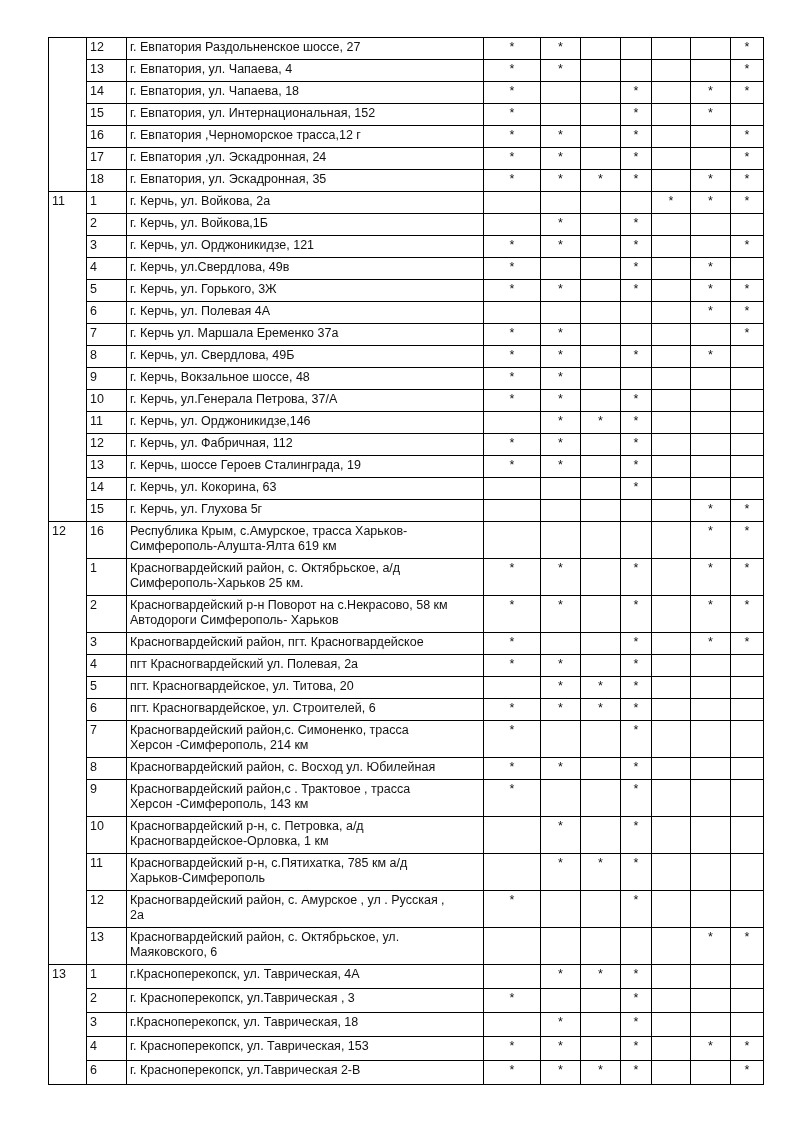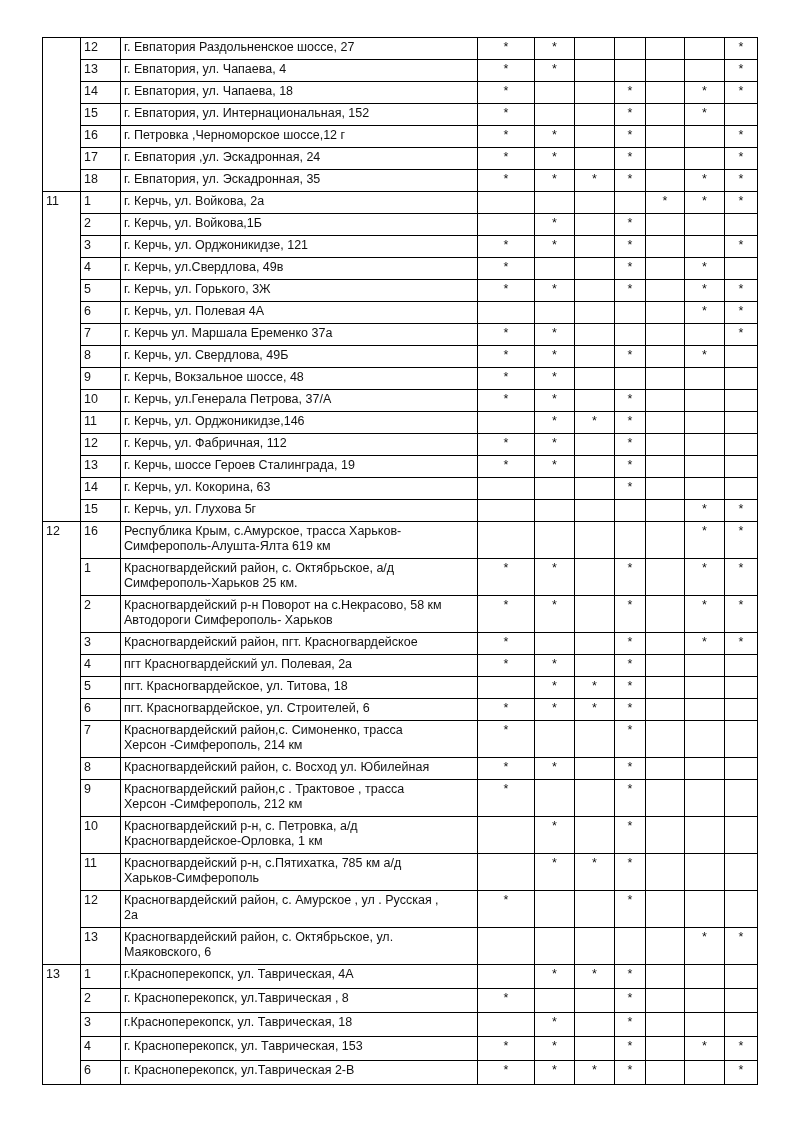--- a/index.html
+++ b/index.html
@@ -11,21 +11,21 @@
     position: relative;
     width: 794px;
     height: 1122px;
     background: #ffffff;
     font-family: "Liberation Sans", sans-serif;
     color: #111;
     overflow: hidden;
   }
   table.addr-table {
     position: absolute;
-    left: 42px;
+    left: 48px;
     top: 37px;
     width: 715px;
     border-collapse: collapse;
     table-layout: fixed;
   }
   table.addr-table td {
     border: 1px solid #000;
     vertical-align: top;
     font-size: 12.5px;
     line-height: 15px;
@@ -98,21 +98,21 @@
           <td class="c-mark">*</td>
           <td class="c-mark"></td>
           <td class="c-mark"></td>
           <td class="c-mark">*</td>
           <td class="c-mark"></td>
           <td class="c-mark">*</td>
           <td class="c-mark"></td>
         </tr>
         <tr class="row">
           <td class="c-num">16</td>
-          <td class="c-addr">г. Петровка ,Черноморское шоссе,12 г</td>
+          <td class="c-addr">г. Евпатория ,Черноморское трасса,12 г</td>
           <td class="c-mark">*</td>
           <td class="c-mark">*</td>
           <td class="c-mark"></td>
           <td class="c-mark">*</td>
           <td class="c-mark"></td>
           <td class="c-mark"></td>
           <td class="c-mark">*</td>
         </tr>
         <tr class="row">
           <td class="c-num">17</td>
@@ -356,21 +356,21 @@
           <td class="c-mark">*</td>
           <td class="c-mark">*</td>
           <td class="c-mark"></td>
           <td class="c-mark">*</td>
           <td class="c-mark"></td>
           <td class="c-mark"></td>
           <td class="c-mark"></td>
         </tr>
         <tr class="row">
           <td class="c-num">5</td>
-          <td class="c-addr">пгт. Красногвардейское, ул. Титова, 18</td>
+          <td class="c-addr">пгт. Красногвардейское, ул. Титова, 20</td>
           <td class="c-mark"></td>
           <td class="c-mark">*</td>
           <td class="c-mark">*</td>
           <td class="c-mark">*</td>
           <td class="c-mark"></td>
           <td class="c-mark"></td>
           <td class="c-mark"></td>
         </tr>
         <tr class="row">
           <td class="c-num">6</td>
@@ -402,21 +402,21 @@
           <td class="c-mark">*</td>
           <td class="c-mark"></td>
           <td class="c-mark">*</td>
           <td class="c-mark"></td>
           <td class="c-mark"></td>
           <td class="c-mark"></td>
         </tr>
         <tr class="row tall">
           <td class="c-num">9</td>
           <td class="c-addr"> Красногвардейский район,с . Трактовое , трасса
-Херсон -Симферополь, 212 км</td>
+Херсон -Симферополь, 143 км</td>
           <td class="c-mark">*</td>
           <td class="c-mark"></td>
           <td class="c-mark"></td>
           <td class="c-mark">*</td>
           <td class="c-mark"></td>
           <td class="c-mark"></td>
           <td class="c-mark"></td>
         </tr>
         <tr class="row tall">
           <td class="c-num">10</td>
@@ -473,21 +473,21 @@
           <td class="c-mark"></td>
           <td class="c-mark">*</td>
           <td class="c-mark">*</td>
           <td class="c-mark">*</td>
           <td class="c-mark"></td>
           <td class="c-mark"></td>
           <td class="c-mark"></td>
         </tr>
         <tr class="row g13">
           <td class="c-num">2</td>
-          <td class="c-addr"> г. Красноперекопск, ул.Таврическая , 8</td>
+          <td class="c-addr"> г. Красноперекопск, ул.Таврическая , 3</td>
           <td class="c-mark">*</td>
           <td class="c-mark"></td>
           <td class="c-mark"></td>
           <td class="c-mark">*</td>
           <td class="c-mark"></td>
           <td class="c-mark"></td>
           <td class="c-mark"></td>
         </tr>
         <tr class="row g13">
           <td class="c-num">3</td>

